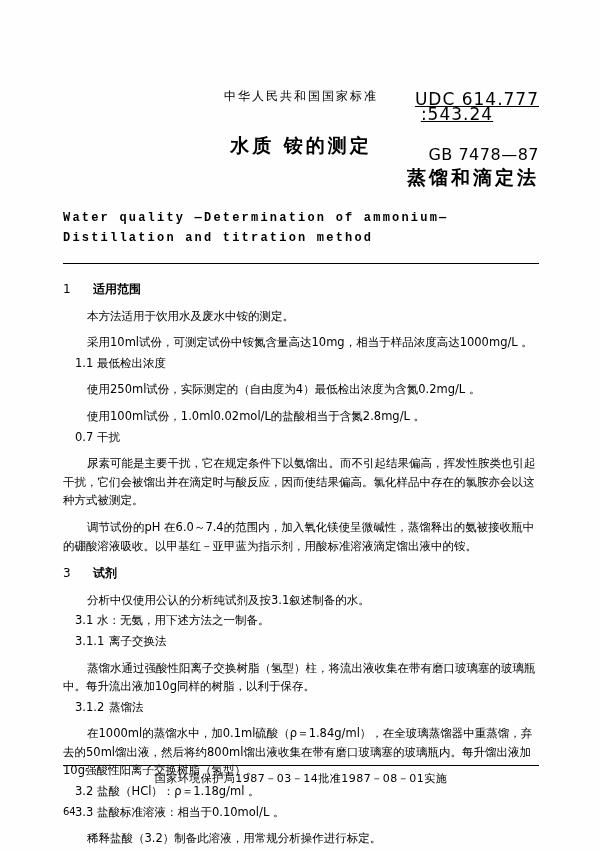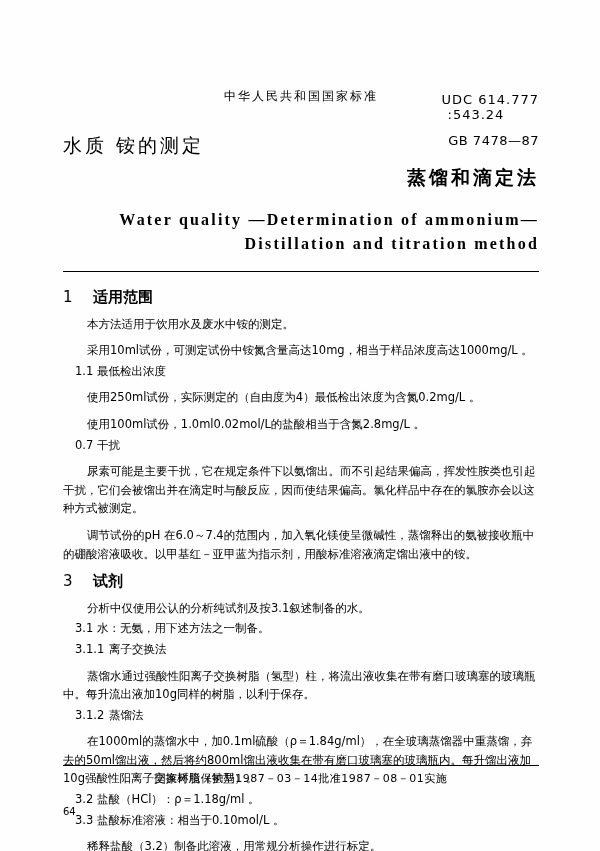--- a/index.html
+++ b/index.html
@@ -34,73 +34,74 @@
   .hdr-national {
     text-align: center;
     font-size: 12px;
     letter-spacing: 2px;
   }
   .udc {
     position: absolute;
     right: 0;
     top: 4px;
     text-align: left;
-    font-size: 13px;
+    font-size: 17px;
     line-height: 15px;
     font-family: "DejaVu Sans", "Liberation Sans", sans-serif;
+    text-decoration: underline;
   }
   .udc .l1 { letter-spacing: 1px; }
   .udc .l2 { letter-spacing: 1px; padding-left: 6px; }
   .stdno {
     position: absolute;
     right: 0;
-    top: 45px;
-    font-size: 13px;
+    top: 57px;
+    font-size: 16px;
     letter-spacing: 0.5px;
   }
   .title1 {
-    text-align: left;
+    text-align: center;
     font-size: 19px;
-    font-weight: normal;
+    font-weight: bold;
     margin-top: 28px;
     letter-spacing: 3px;
   }
   .title2 {
     text-align: right;
     font-size: 19px;
     font-weight: bold;
     margin-top: 6px;
     letter-spacing: 3px;
   }
   .en1, .en2 {
-    text-align: right;
-    font-size: 16px;
+    text-align: left;
+    font-size: 12px;
     letter-spacing: 2.2px;
     font-weight: bold;
-    font-family: Liberation Serif, serif;
+    font-family: Liberation Mono, monospace;
   }
   .en1 { margin-top: 20px; }
   .en2 { margin-top: 6px; }
 
   .rule {
     border: 0;
     border-top: 1px solid #000;
     margin: 18px 0 0 0;
     height: 0;
   }
 
   
   .body {
     margin-top: 16px;
     font-size: 11.5px;
     line-height: 18.6px;
   }
   .sec {
     margin-top: 9px;
-    font-size: 15px;
+    font-size: 12px;
   }
   .sec .num {
     display: inline-block;
     min-width: 30px;
   }
   .sec-title {
     font-weight: bold;
   }
   .p {
     text-indent: 24px;

